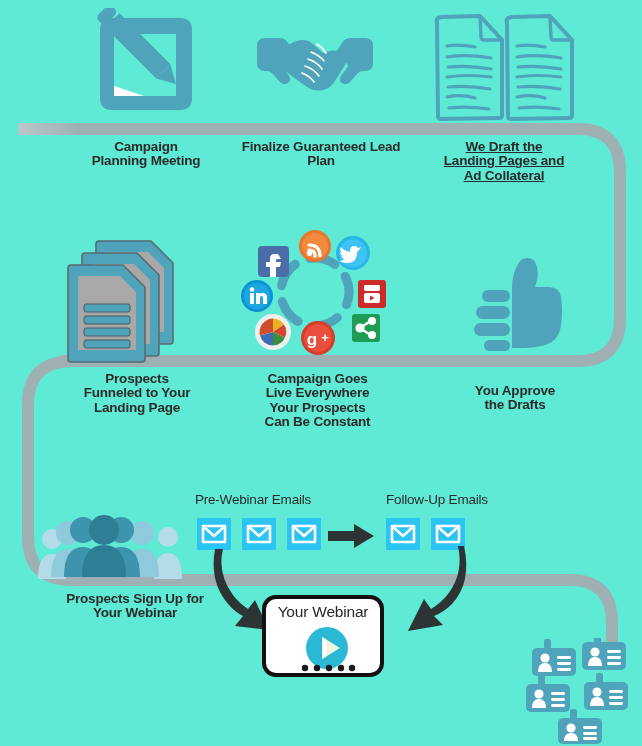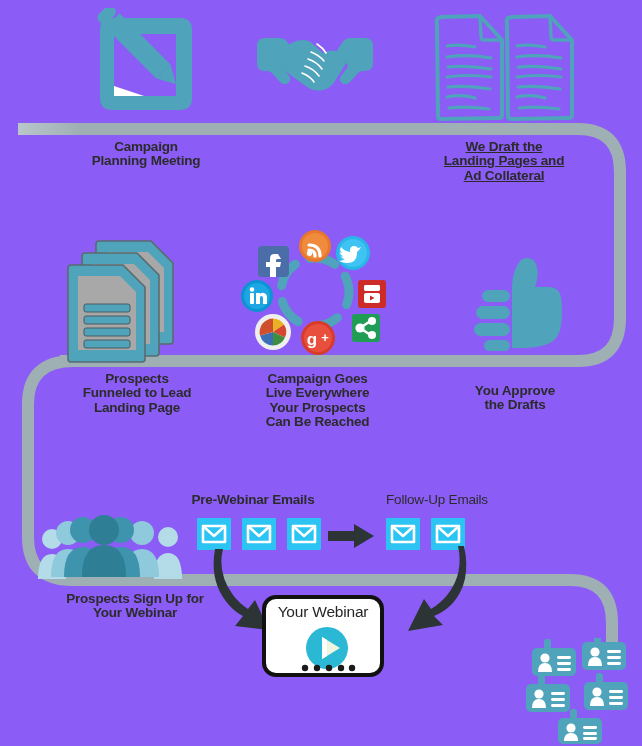--- a/index.html
+++ b/index.html
@@ -5,21 +5,21 @@
   html,body{margin:0;padding:0;background:#ffffff;}
   body{
     font-family:"Liberation Sans", sans-serif;
     -webkit-font-smoothing:antialiased;
   }
   #canvas{
     position:relative;
     width:642px;
     height:746px;
     overflow:hidden;
-    background:#8b5cf6;
+    background:#5eead4;
   }
   .abs{position:absolute;}
   .lbl{
     position:absolute;
     text-align:center;
     color:#2b2b2b;
     font-weight:bold;
     line-height:1.07;
     letter-spacing:-0.2px;
     white-space:pre-line;
@@ -123,20 +123,22 @@
           <path d="M88 83 q20 -2 42 2"></path>
           <path d="M87 93 q14 -3 28 1"></path>
           <path d="M89 104 q18 -2 40 1"></path>
         </g>
       </g>
     </svg>
   </div>
 
   <div class="lbl lbl-14" style="left:66px;top:140px;width:160px;">Campaign
 Planning Meeting</div>
+  <div class="lbl lbl-14" style="left:226px;top:140px;width:190px;">Finalize Guaranteed Lead
+Plan</div>
   <div class="lbl lbl-14" style="left:424px;top:140px;width:160px;text-decoration:underline;">We Draft the
 Landing Pages and
 Ad Collateral</div>
 
   <div class="abs" style="left:66px;top:238px;">
     <svg class="icon-svg" width="120" height="126" viewBox="0 0 120 126">
       <g>
 
         <g transform="translate(28,2)">
           <path d="M2 4 q0-3 3-3 h52 l22 22 v78 q0 3 -3 3 h-71 q-3 0 -3 -3 z" fill="#4FA3BB" stroke="#5a6b70" stroke-width="1.6"></path>
@@ -260,26 +262,26 @@
       <g fill="#4FA3BB">
         <rect x="14" y="38" width="28" height="12" rx="6"></rect>
         <rect x="8" y="54" width="34" height="13" rx="6.5"></rect>
         <rect x="6" y="71" width="36" height="13" rx="6.5"></rect>
         <rect x="16" y="88" width="26" height="11" rx="5.5"></rect>
       </g>
     </svg>
   </div>
 
   <div class="lbl lbl-14" style="left:54px;top:372px;width:166px;">Prospects
-Funneled to Lead
+Funneled to Your
 Landing Page</div>
   <div class="lbl lbl-14" style="left:230px;top:372px;width:175px;">Campaign Goes
 Live Everywhere
 Your Prospects
-Can Be Reached</div>
+Can Be Constant</div>
   <div class="lbl lbl-14" style="left:440px;top:384px;width:150px;">You Approve
 the Drafts</div>
 
   <div class="abs" style="left:34px;top:515px;">
     <svg class="icon-svg" width="156" height="68" viewBox="0 0 156 68">
       <g fill="#B4DCE8">
         <g transform="translate(124,12)">
             <circle cx="10" cy="10" r="10"></circle>
             <path d="M-4 52 q0 -26 14 -26 q14 0 14 26 z"></path>
           </g>
@@ -313,21 +315,21 @@
             <circle cx="15" cy="15" r="15"></circle>
             <path d="M-7 62 q0 -32 22 -32 q22 0 22 32 z"></path>
           </g>
       </g>
     </svg>
   </div>
 
   <div class="lbl lbl-14" style="left:35px;top:592px;width:200px;">Prospects Sign Up for
 Your Webinar</div>
 
-  <div class="lbl lbl-14" style="left:178px;top:493px;width:150px;font-weight:bold;">Pre-Webinar Emails</div>
+  <div class="lbl lbl-14" style="left:178px;top:493px;width:150px;font-weight:normal;">Pre-Webinar Emails</div>
   <div class="abs" style="left:197px;top:518px;">
     <svg class="icon-svg" width="124" height="36" viewBox="0 0 124 36">
       <g fill="#2BC4F3">
         <rect x="0" y="0" width="34" height="32" rx="1"></rect>
         <rect x="45" y="0" width="34" height="32" rx="1"></rect>
         <rect x="90" y="0" width="34" height="32" rx="1"></rect>
       </g>
       <g fill="none" stroke="#ffffff" stroke-width="2.6" stroke-linejoin="round">
         <path d="M6 8 h22 v16 h-22 z"></path>
           <path d="M6 8 l11 10 l11 -10"></path>

